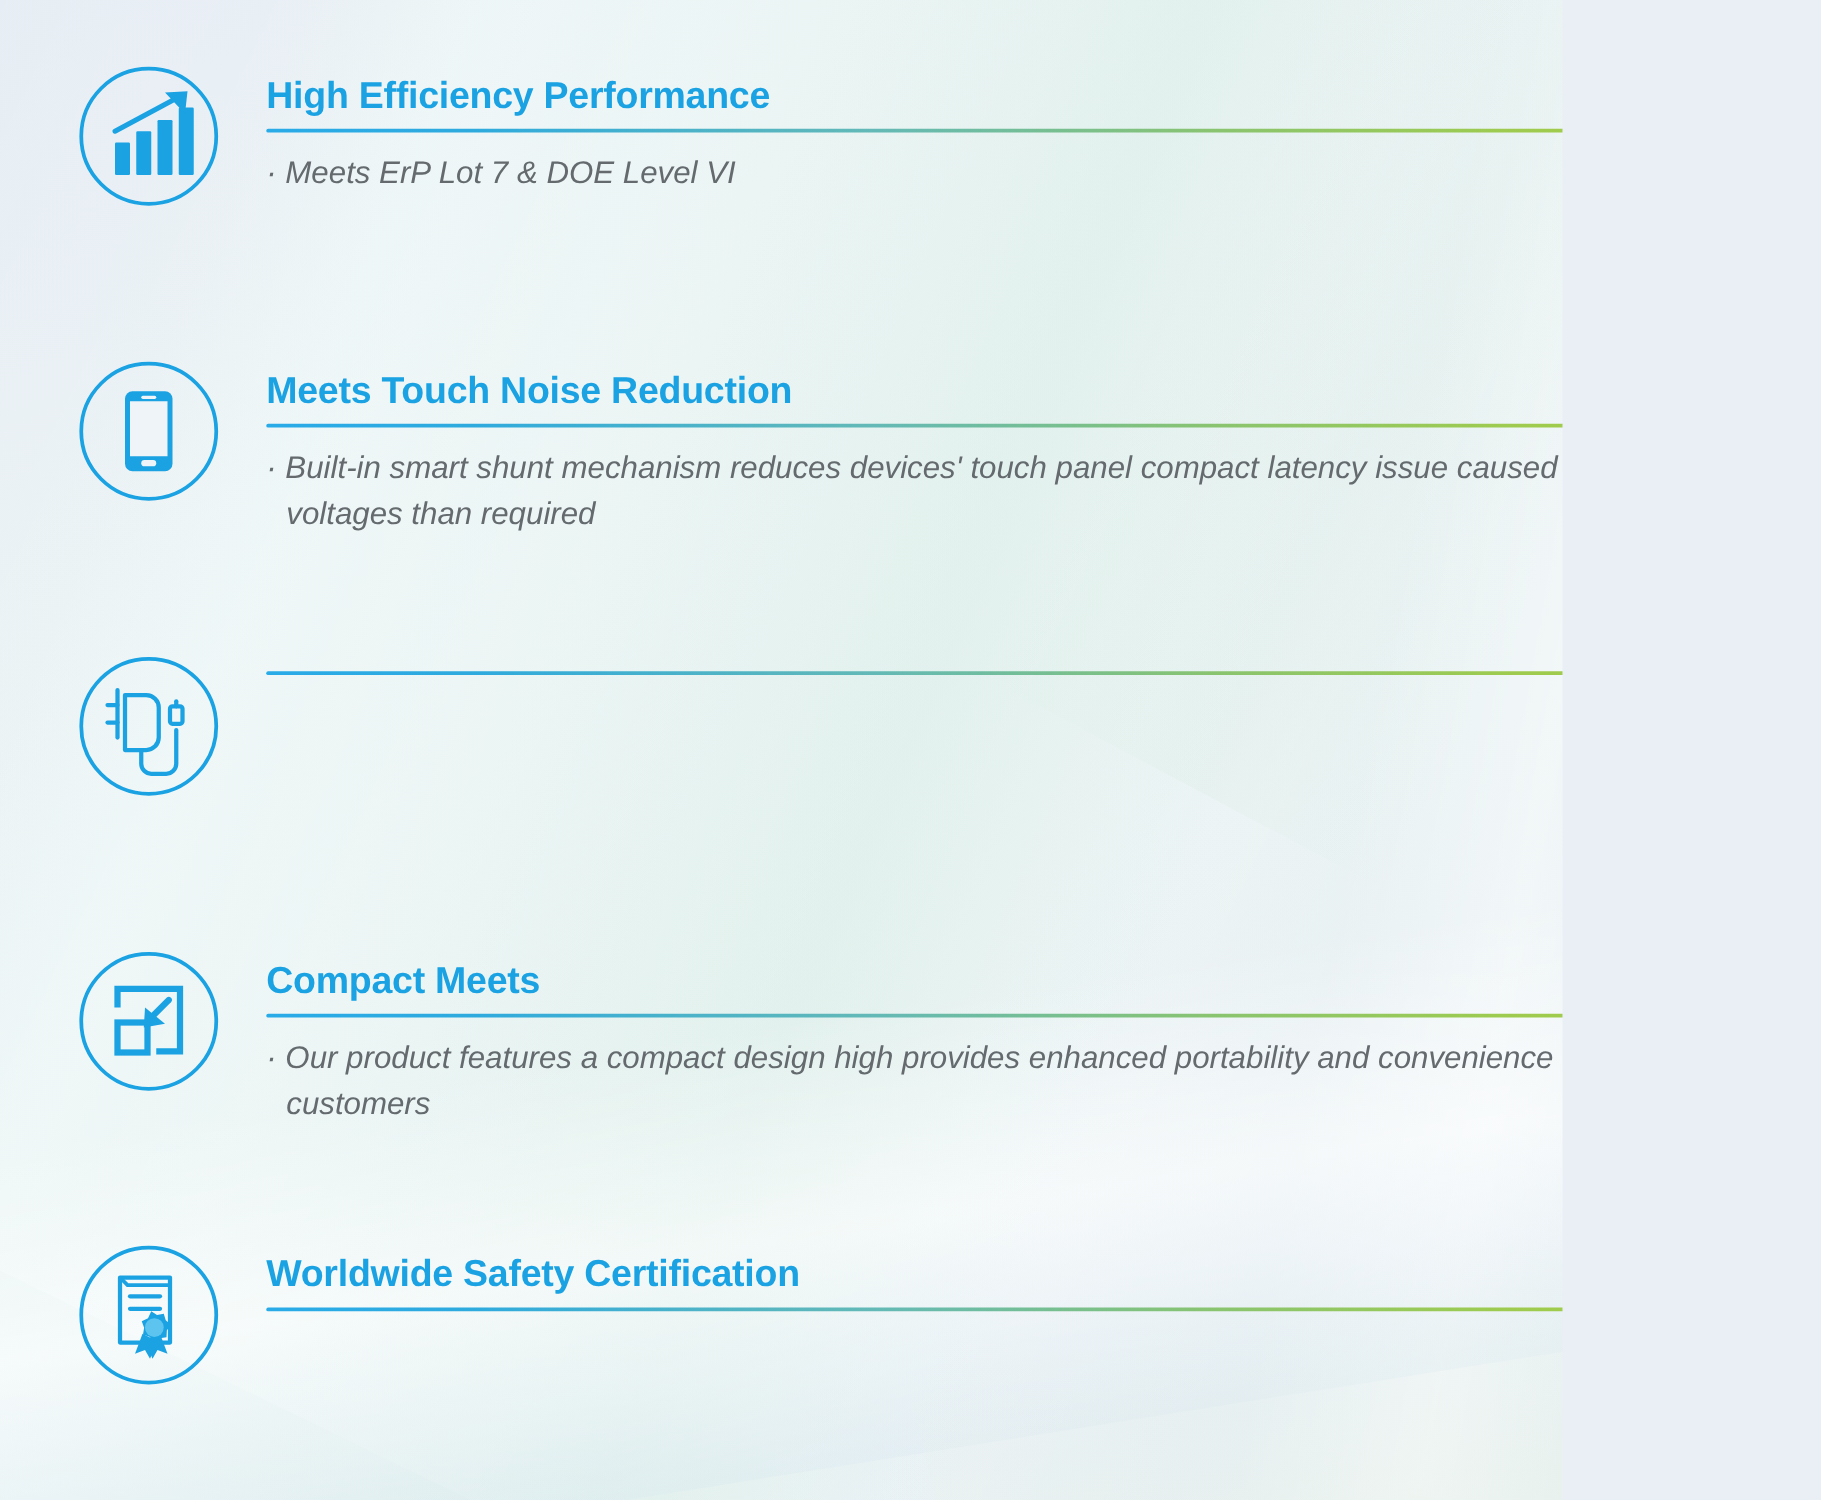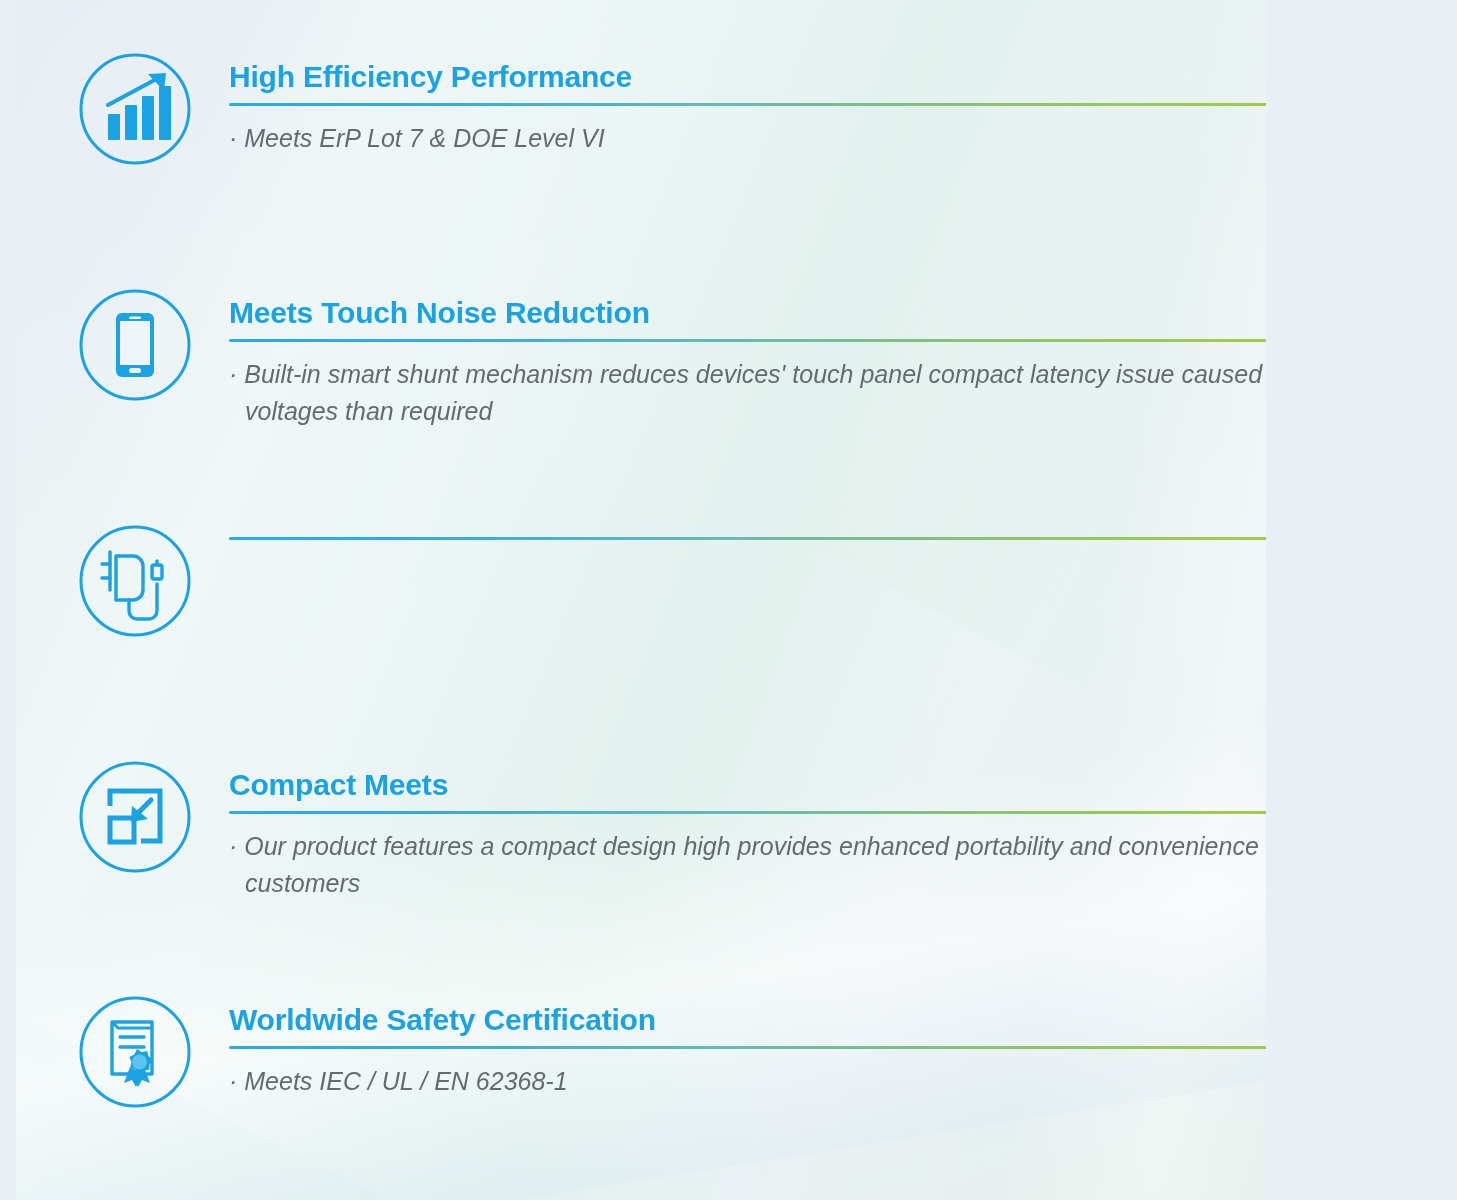--- a/index.html
+++ b/index.html
@@ -26,21 +26,20 @@
         rgba(228,242,240,0.85) 40%,
         rgba(232,244,240,0.80) 58%,
         rgba(255,255,255,0.10) 70%,
         rgba(255,255,255,0.00) 84%),
       linear-gradient(160deg,
         #e6edf4 0%,
         #e9f1f4 30%,
         #e9f2f3 60%,
         #e6eef4 100%);
     overflow: hidden;
-    margin-left: 16px;
   }
 
   
   .bg-band {
     position: absolute;
     pointer-events: none;
   }
   .band-a {
     left: -180px;
     top: -420px;
@@ -268,20 +267,17 @@
           </g>
           <path d="M52 72 l-6 16 l8 -3 l4 7 l6 -14 z" fill="#1ba2e3"></path>
           <path d="M66 72 l6 16 l-8 -3 l-4 7 l-6 -14 z" fill="#1ba2e3"></path>
           <path d="M59 54 l4.6 3.0 l5.4 -1.1 l1.6 5.3 l4.2 3.6 l-3.3 4.4 l-0.3 5.5 l-5.4 0.9 l-4.6 3.0 l-3.6 -4.2 l-5.2 -1.9 l0.9 -5.4 l-1.9 -5.2 l5.0 -2.3 z" fill="#1ba2e3"></path>
           <circle cx="61.5" cy="67" r="7.5" fill="#5dc4ef"></circle>
         </svg>
       </div>
       <div class="feature-body" style="top:6px;">
         <div class="feature-title">Worldwide Safety Certification</div>
         <div class="divider"></div>
-        <div class="bullets">
-          <div class="bullet">· Meets IEC / UL / EN 62368-1</div>
-        </div>
       </div>
     </div>
 
   </div>
 </div>
 
 </body></html>

